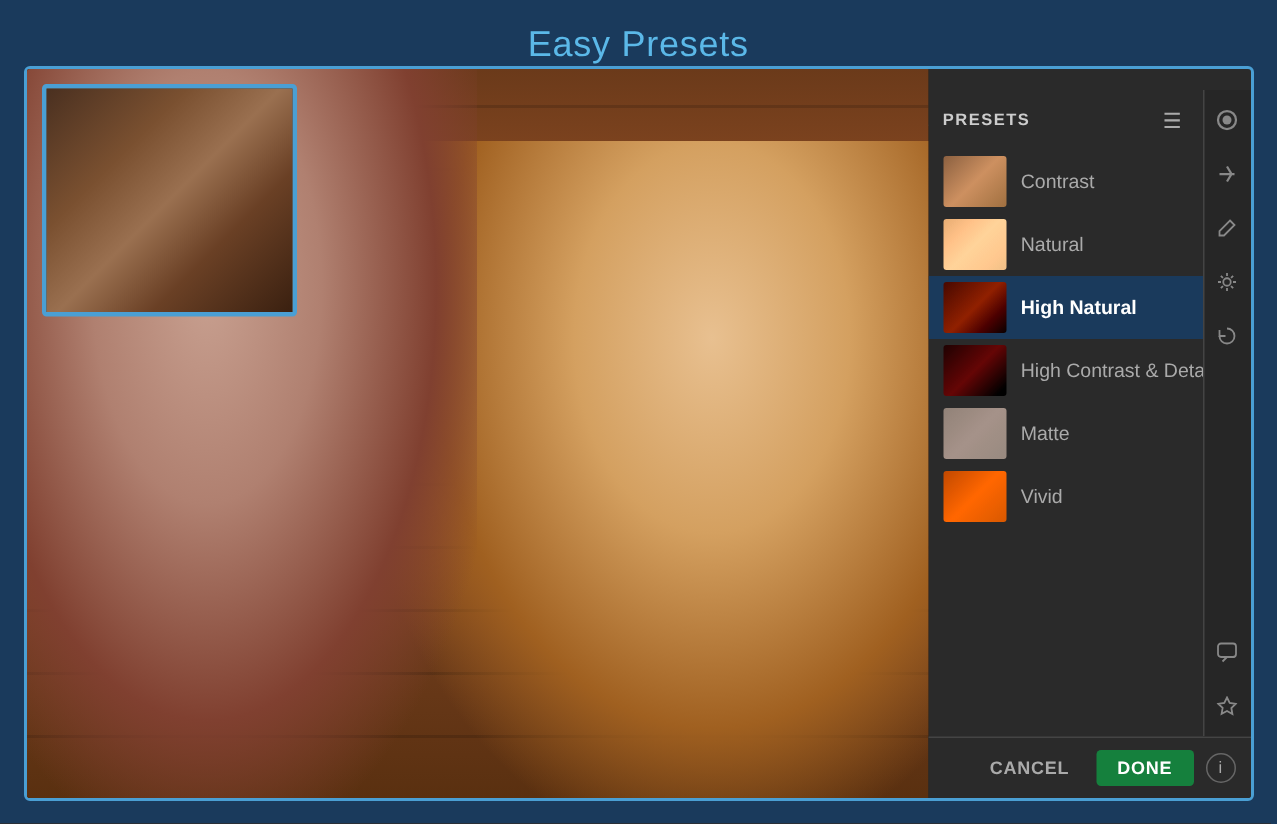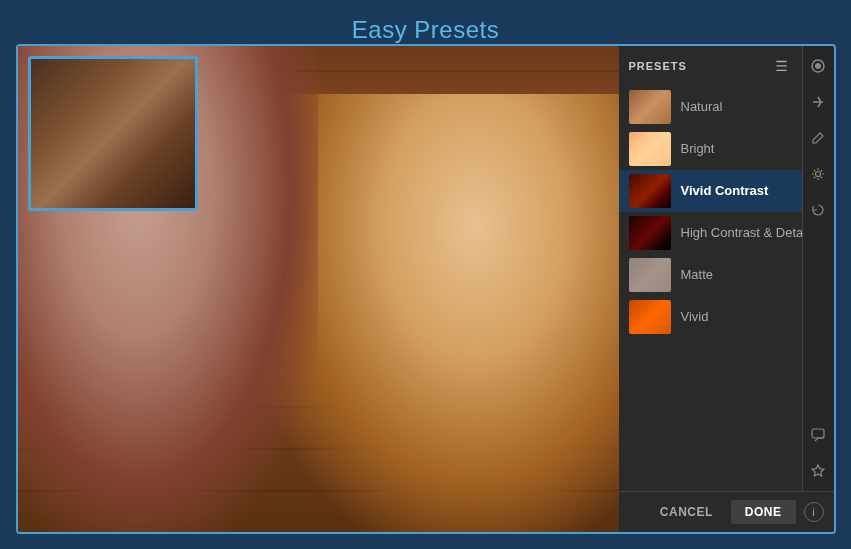--- a/index.html
+++ b/index.html
@@ -197,21 +197,21 @@
       color: #aaa;
       border: none;
       font-size: 12px;
       font-weight: 600;
       letter-spacing: 0.5px;
       cursor: pointer;
       padding: 5px 10px;
       text-transform: uppercase;
     }
     .btn-done {
-      background: #404040;
+      background: #15803d;
       color: white;
       border: none;
       font-size: 12px;
       font-weight: 600;
       letter-spacing: 0.5px;
       cursor: pointer;
       padding: 5px 14px;
       border-radius: 3px;
       text-transform: uppercase;
     }
@@ -268,20 +268,21 @@
           rgba(0,0,0,0.15) 40px,
           rgba(0,0,0,0.15) 42px
         ),
         linear-gradient(180deg, #6B3A1A 0%, #8B4A22 20%, #7A3F18 40%, #8B4A22 60%, #6B3A1A 80%, #5A3010 100%);
     }
     .right-panel-wrapper {
       width: 215px;
       display: flex;
       flex-direction: column;
       position: relative;
+      margin-top: 14px;
     }
   </style>
 </head>
 <body>
 
 <div class="outer-wrapper">
   <div class="page-title">Easy Presets</div>
 
   <div class="main-container">
 
@@ -323,29 +324,29 @@
             <div class="presets-header-icons">
               <div class="toolbar-icon" style="color:#aaa;font-size:14px;">☰</div>
               <div class="toolbar-icon" style="color:#aaa;font-size:14px;">⚙</div>
             </div>
           </div>
 
 
           <div class="preset-list">
             <div class="preset-item">
               <div class="preset-thumb thumb-natural"></div>
-              <span class="preset-name">Natural</span>
+              <span class="preset-name">Contrast</span>
             </div>
             <div class="preset-item">
               <div class="preset-thumb thumb-bright"></div>
-              <span class="preset-name">Bright</span>
+              <span class="preset-name">Natural</span>
             </div>
             <div class="preset-item active">
               <div class="preset-thumb thumb-high-contrast"></div>
-              <span class="preset-name">Vivid Contrast</span>
+              <span class="preset-name">High Natural</span>
             </div>
             <div class="preset-item">
               <div class="preset-thumb thumb-hc-detail"></div>
               <span class="preset-name">High Contrast &amp; Detail</span>
             </div>
             <div class="preset-item">
               <div class="preset-thumb thumb-matte"></div>
               <span class="preset-name">Matte</span>
             </div>
             <div class="preset-item">

